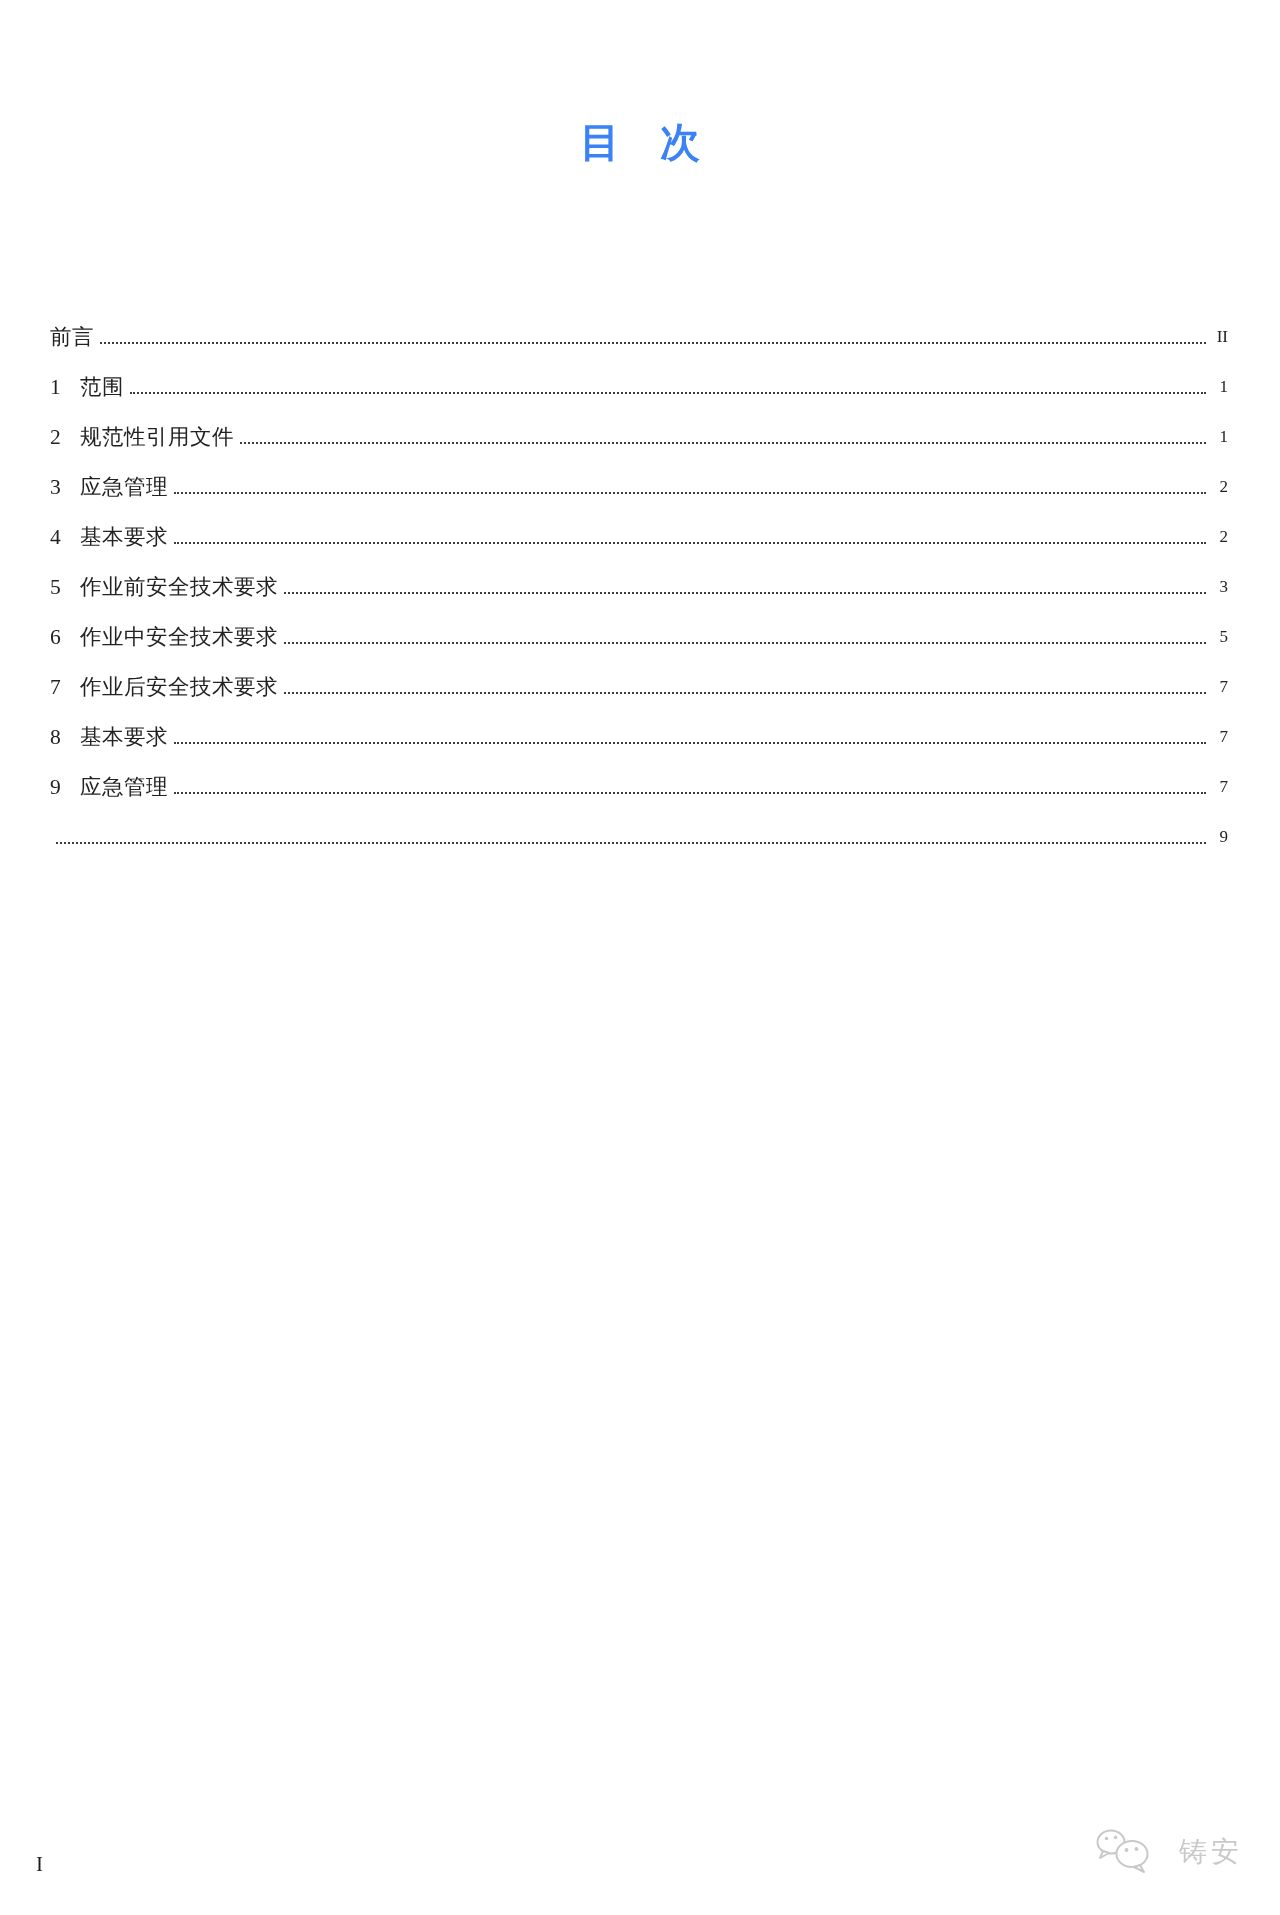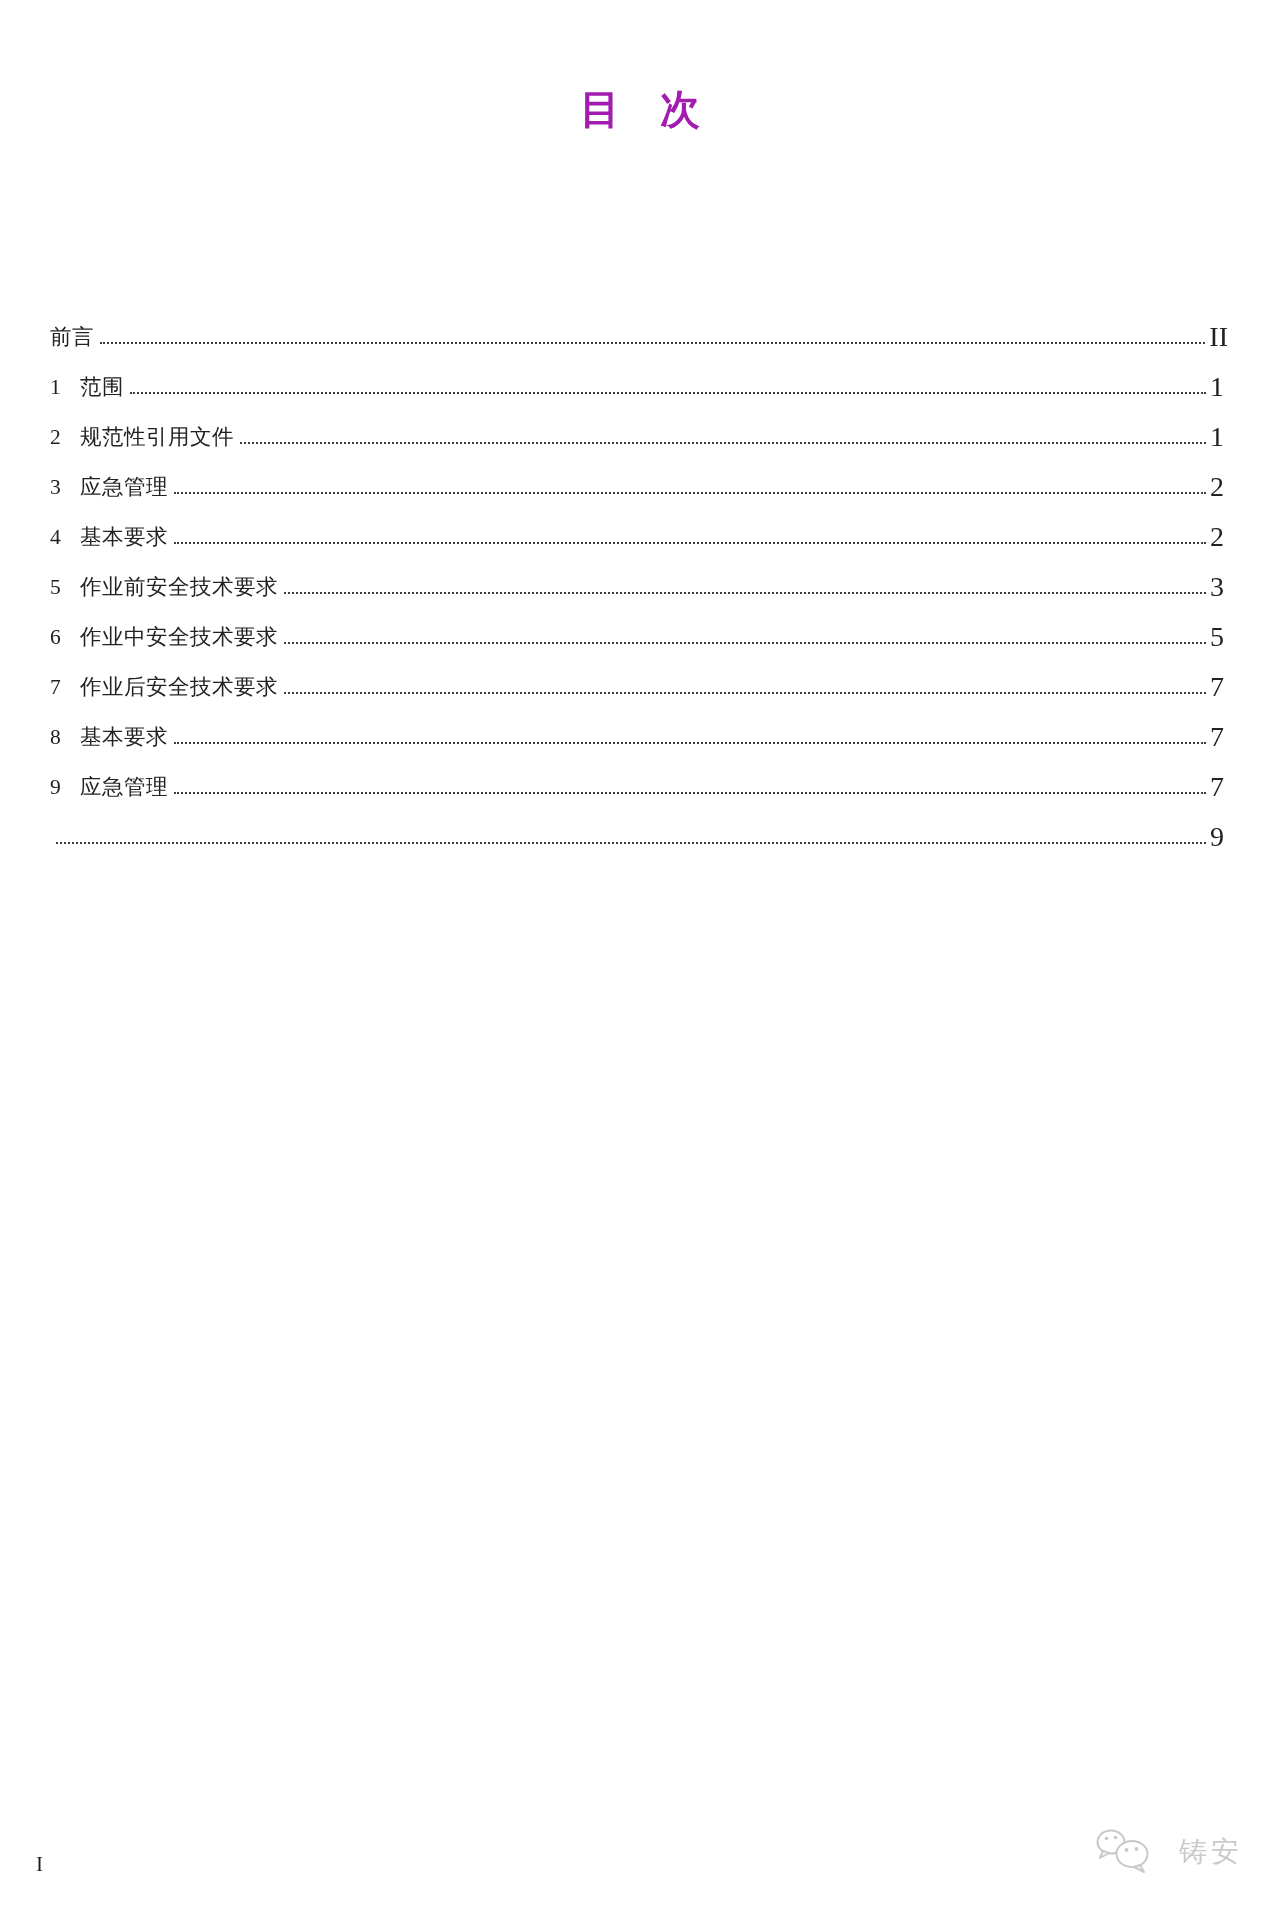--- a/index.html
+++ b/index.html
@@ -14,29 +14,29 @@
     font-family: "Liberation Serif", "DejaVu Serif", serif;
     color: #1f1f1f;
     overflow: hidden;
   }
   .page {
     position: absolute;
     inset: 0;
     background: #ffffff;
   }
   .doc-title {
-    margin: 7px;
-    padding-top: 80px;
+    margin: 0;
+    padding-top: 120px;
     text-align: center;
     font-family: "Liberation Sans", "DejaVu Sans", sans-serif;
     font-weight: 700;
     font-size: 40px;
     line-height: 44px;
     letter-spacing: 0;
-    color: #a21caf;
+    color: #3b82f6;
     white-space: pre;
   }
   .toc {
     position: absolute;
     left: 50px;
     right: 52px;
     top: 300px;
   }
   .toc-row {
     height: 50px;
@@ -56,22 +56,22 @@
   }
   .toc-row .leader {
     flex: 1 1 auto;
     border-bottom: 2px dotted #3d3d3d;
     margin: 0 4px 6px 6px;
     min-width: 20px;
   }
   .toc-row .page-num {
     flex: 0 0 auto;
     min-width: 18px;
-    text-align: left;
-    font-size: 28px;
+    text-align: right;
+    font-size: 17px;
   }
   .footer-folio {
     position: absolute;
     left: 36px;
     bottom: 38px;
     font-size: 21px;
     color: #1c1c1c;
     font-family: "Liberation Serif", "DejaVu Serif", serif;
   }
   .watermark {

